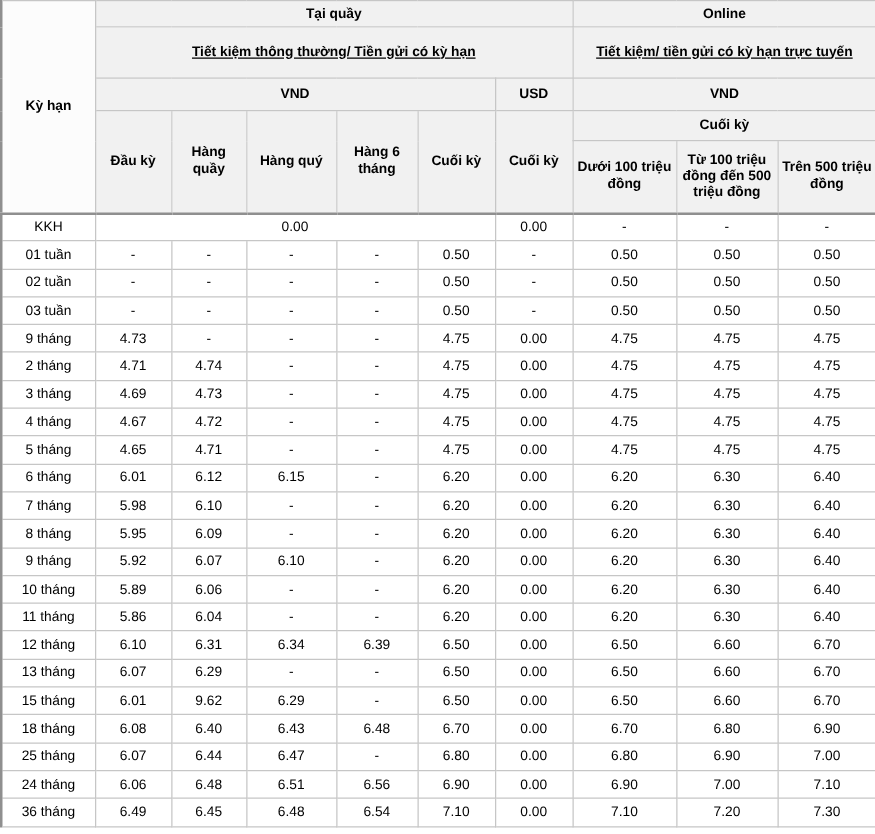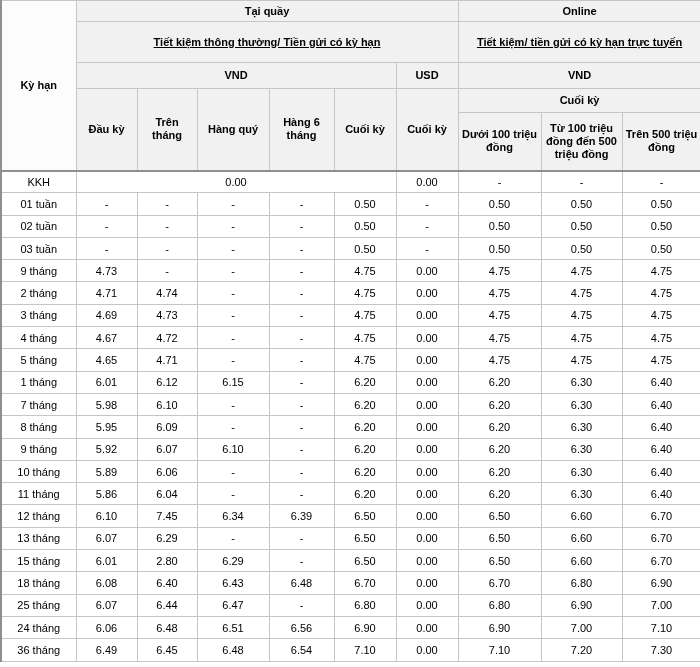--- a/index.html
+++ b/index.html
@@ -71,21 +71,21 @@
       <th colspan="6">Tiết kiệm thông thường/ Tiền gửi có kỳ hạn</th>
       <th colspan="3">Tiết kiệm/ tiền gửi có kỳ hạn trực tuyến</th>
     </tr>
     <tr class="hr3">
       <th colspan="5">VND</th>
       <th>USD</th>
       <th colspan="3">VND</th>
     </tr>
     <tr class="hr4">
       <th rowspan="2">Đầu kỳ</th>
-      <th rowspan="2">Trên tháng</th>
+      <th rowspan="2">Hàng quầy</th>
       <th rowspan="2">Hàng quý</th>
       <th rowspan="2">Hàng 6 tháng</th>
       <th rowspan="2">Cuối kỳ</th>
       <th rowspan="2">Cuối kỳ</th>
       <th colspan="3">Cuối kỳ</th>
     </tr>
     <tr class="hr5">
       <th>Dưới 100 triệu đồng</th>
       <th>Từ 100 triệu đồng đến 500 triệu đồng</th>
       <th>Trên 500 triệu đồng</th>
@@ -190,21 +190,21 @@
         <td>4.71</td>
         <td>-</td>
         <td>-</td>
         <td>4.75</td>
         <td>0.00</td>
         <td>4.75</td>
         <td>4.75</td>
         <td>4.75</td>
       </tr>
       <tr>
-        <td>1 tháng</td>
+        <td>6 tháng</td>
         <td>6.01</td>
         <td>6.12</td>
         <td>6.15</td>
         <td>-</td>
         <td>6.20</td>
         <td>0.00</td>
         <td>6.20</td>
         <td>6.30</td>
         <td>6.40</td>
       </tr>
@@ -264,21 +264,21 @@
         <td>-</td>
         <td>6.20</td>
         <td>0.00</td>
         <td>6.20</td>
         <td>6.30</td>
         <td>6.40</td>
       </tr>
       <tr>
         <td>12 tháng</td>
         <td>6.10</td>
-        <td>7.45</td>
+        <td>6.31</td>
         <td>6.34</td>
         <td>6.39</td>
         <td>6.50</td>
         <td>0.00</td>
         <td>6.50</td>
         <td>6.60</td>
         <td>6.70</td>
       </tr>
       <tr>
         <td>13 tháng</td>
@@ -288,21 +288,21 @@
         <td>-</td>
         <td>6.50</td>
         <td>0.00</td>
         <td>6.50</td>
         <td>6.60</td>
         <td>6.70</td>
       </tr>
       <tr>
         <td>15 tháng</td>
         <td>6.01</td>
-        <td>2.80</td>
+        <td>9.62</td>
         <td>6.29</td>
         <td>-</td>
         <td>6.50</td>
         <td>0.00</td>
         <td>6.50</td>
         <td>6.60</td>
         <td>6.70</td>
       </tr>
       <tr>
         <td>18 tháng</td>

